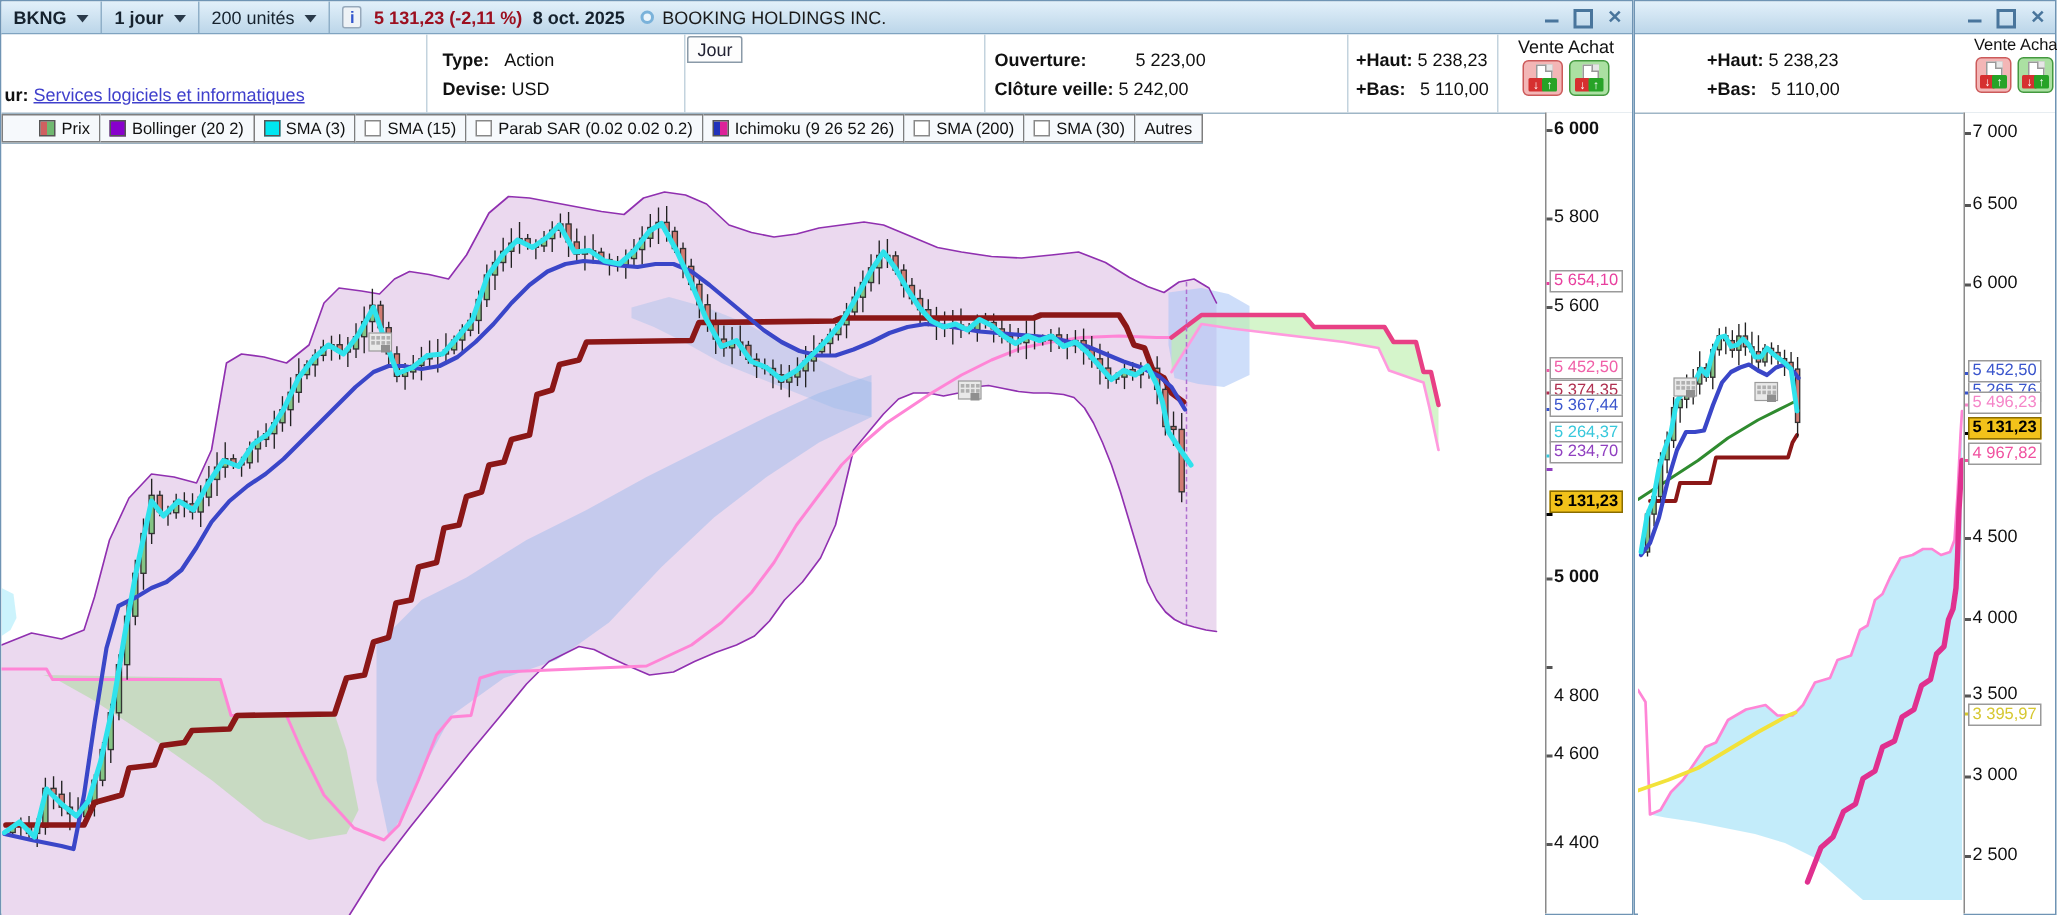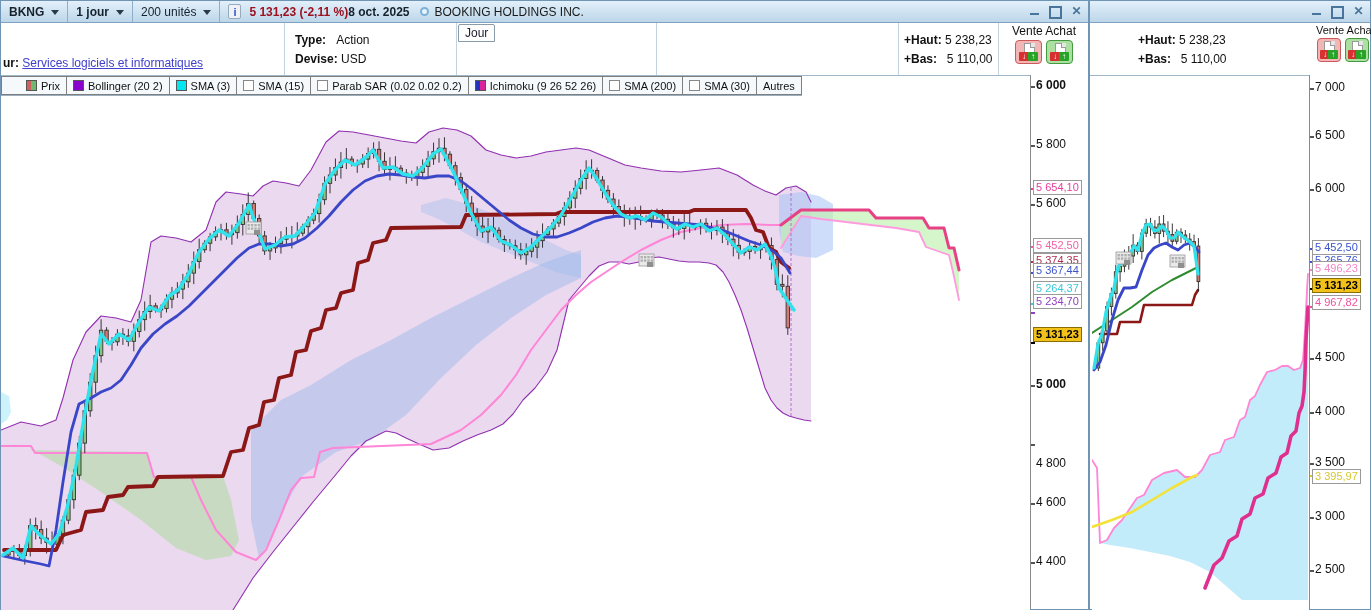--- a/index.html
+++ b/index.html
@@ -13,21 +13,21 @@
     background:linear-gradient(#e2f0fa,#bcd6e9); border-bottom:1px solid #7fa3c0;
     display:flex; align-items:stretch; }
   .tseg { display:flex; align-items:center; padding:4px 8px; border-right:1px solid #8fafc8;
     font-weight:bold; color:#16222e; white-space:nowrap; }
   .tseg.nob { border-right:none; font-weight:normal; }
   .caret { width:0; height:0; border:4px solid transparent; border-top:5px solid #2a3a4a;
     margin-left:7px; margin-top:5px; }
   .info-ic { display:inline-block; width:13px; height:15px; background:#eef2f6;
     border:1px solid #97a9bb; border-radius:2px; color:#3355cc; font-weight:bold;
     font-size:11px; line-height:14px; text-align:center; margin-right:8px; }
-  .tprice { color:#9c1020; font-weight:bold; margin-right:0; }
+  .tprice { color:#9c1020; font-weight:bold; margin-right:7px; }
   .tdate { font-weight:bold; margin-right:8px; }
   .ring { display:inline-block; width:9px; height:9px; border:2px solid #7ab2da;
     border-radius:50%; margin:0 6px 0 2px; background:#eaf4fb; }
   .tcompany { font-weight:normal; color:#1a1a1a; }
   .winbtns { position:absolute; right:4px; top:3px; display:flex; gap:6px; }
   .wbtn { width:15px; height:15px; color:#49759c; font-size:12px; line-height:14px;
     text-align:center; cursor:default; font-weight:bold; }
   .wbtn.min::after { content:""; display:block; width:9px; border-bottom:2px solid #49759c; margin:9px auto 0; }
   .wbtn.max::after { content:""; display:block; width:9px; height:9px; border:2px solid #49759c; margin:2px auto 0; }
 
@@ -122,20 +122,27 @@
       <a href="#">Services logiciels et informatiques</a>
     </div>
     <div class="pairrow" style="left:294px;top:8px">
       <span class="lbl">Type:</span>
       <span style="display:inline-block;min-width:4px"></span>
       <span>Action</span><br>
       <span class="lbl">Devise:</span>
       <span>USD</span>
     </div>
     <div class="jourtab">Jour</div>
+    <div class="pairrow" style="left:662px;top:8px">
+      <span class="lbl">Ouverture:</span>
+      <span style="display:inline-block;min-width:26px"></span>
+      <span>5 223,00</span><br>
+      <span class="lbl">Clôture veille:</span>
+      <span>5 242,00</span>
+    </div>
     <div class="pairrow" style="left:903px;top:8px">
       <span class="lbl">+Haut:</span>
       <span>5 238,23</span><br>
       <span class="lbl">+Bas:</span>
       <span style="display:inline-block;min-width:3px"></span>
       <span>5 110,00</span>
     </div>
     <div class="va-group" style="left:1000px;width:86px">
       <div class="va-head">Vente Achat</div>
       <div class="va-btns">

